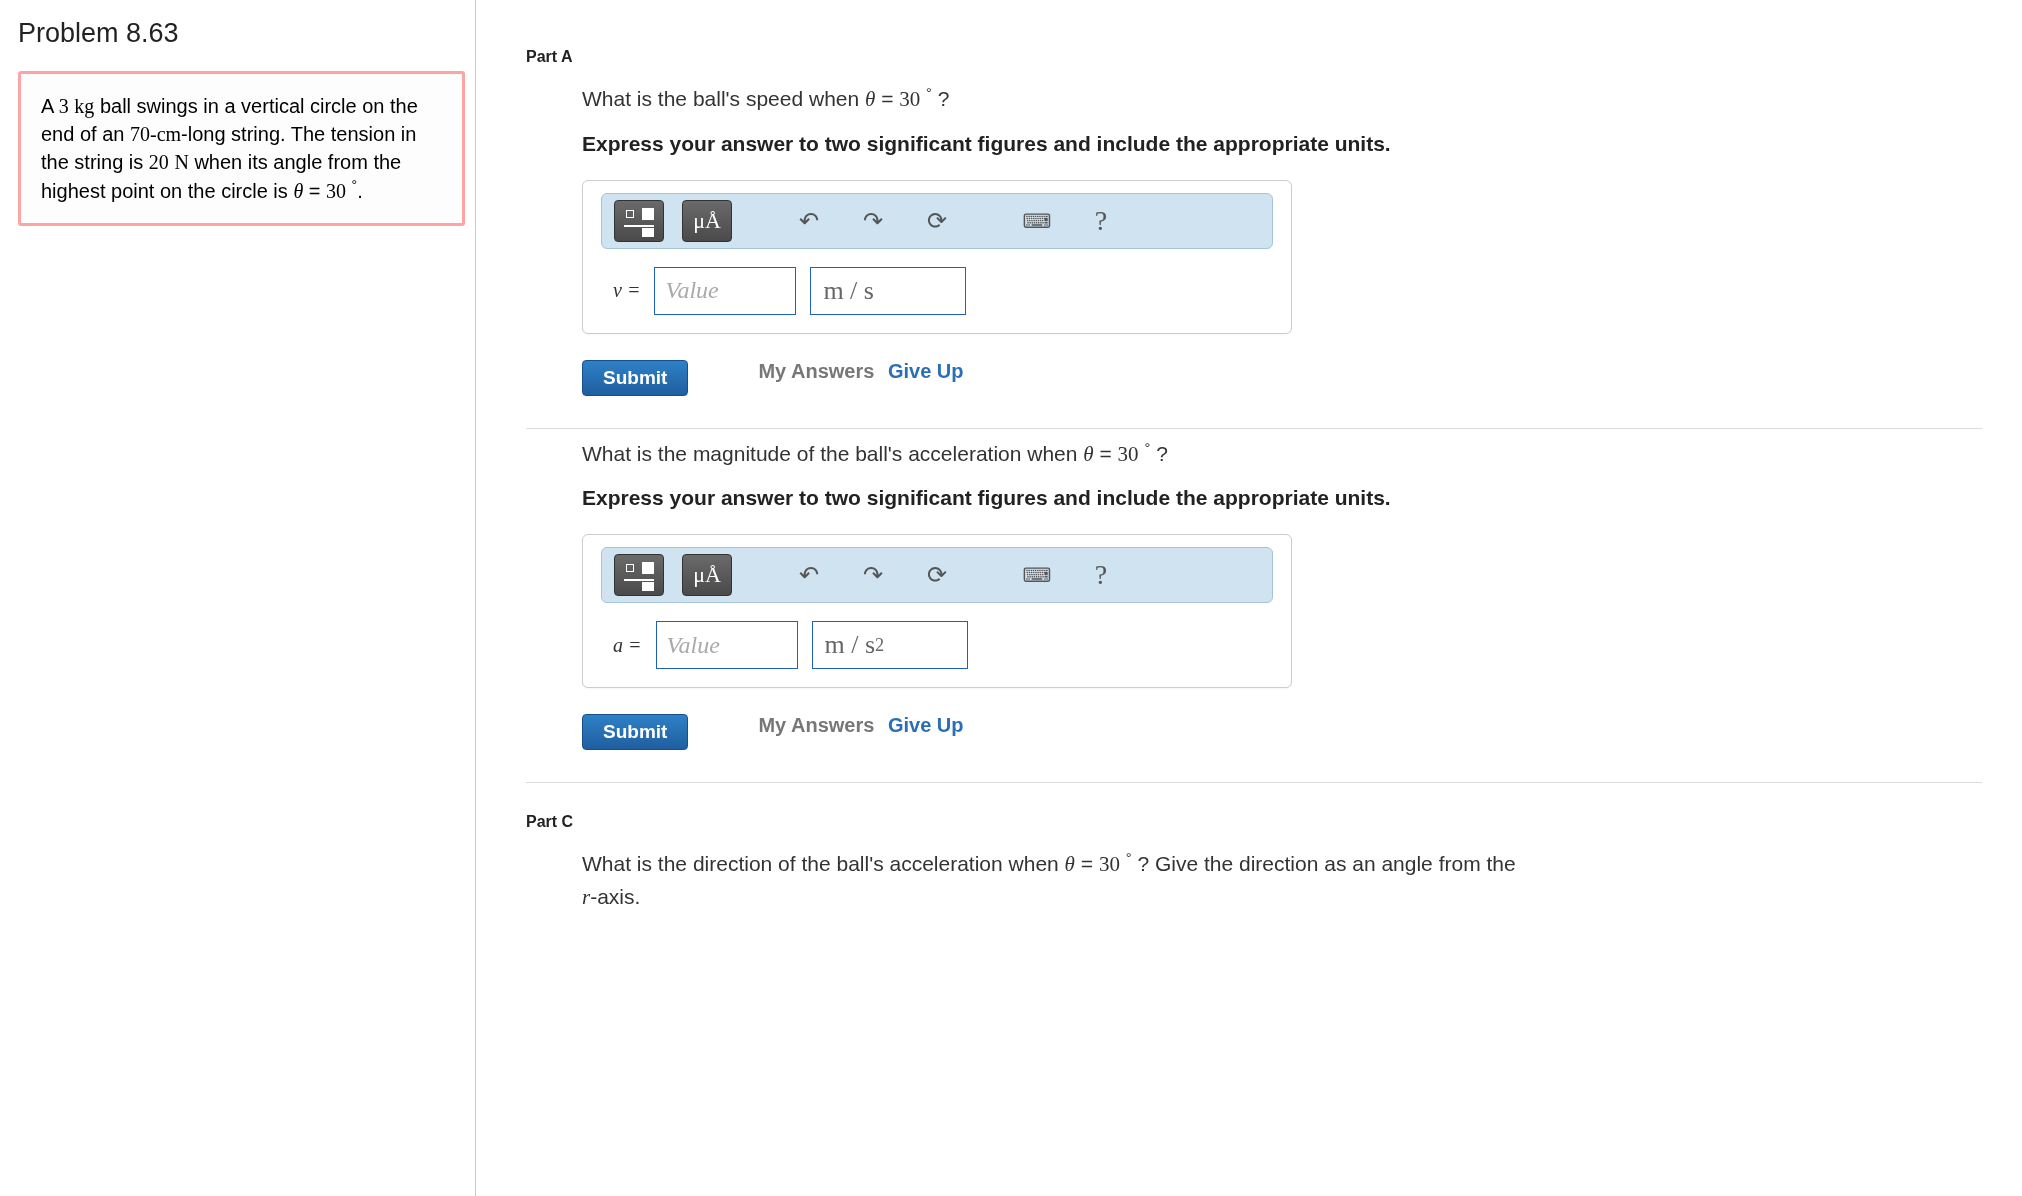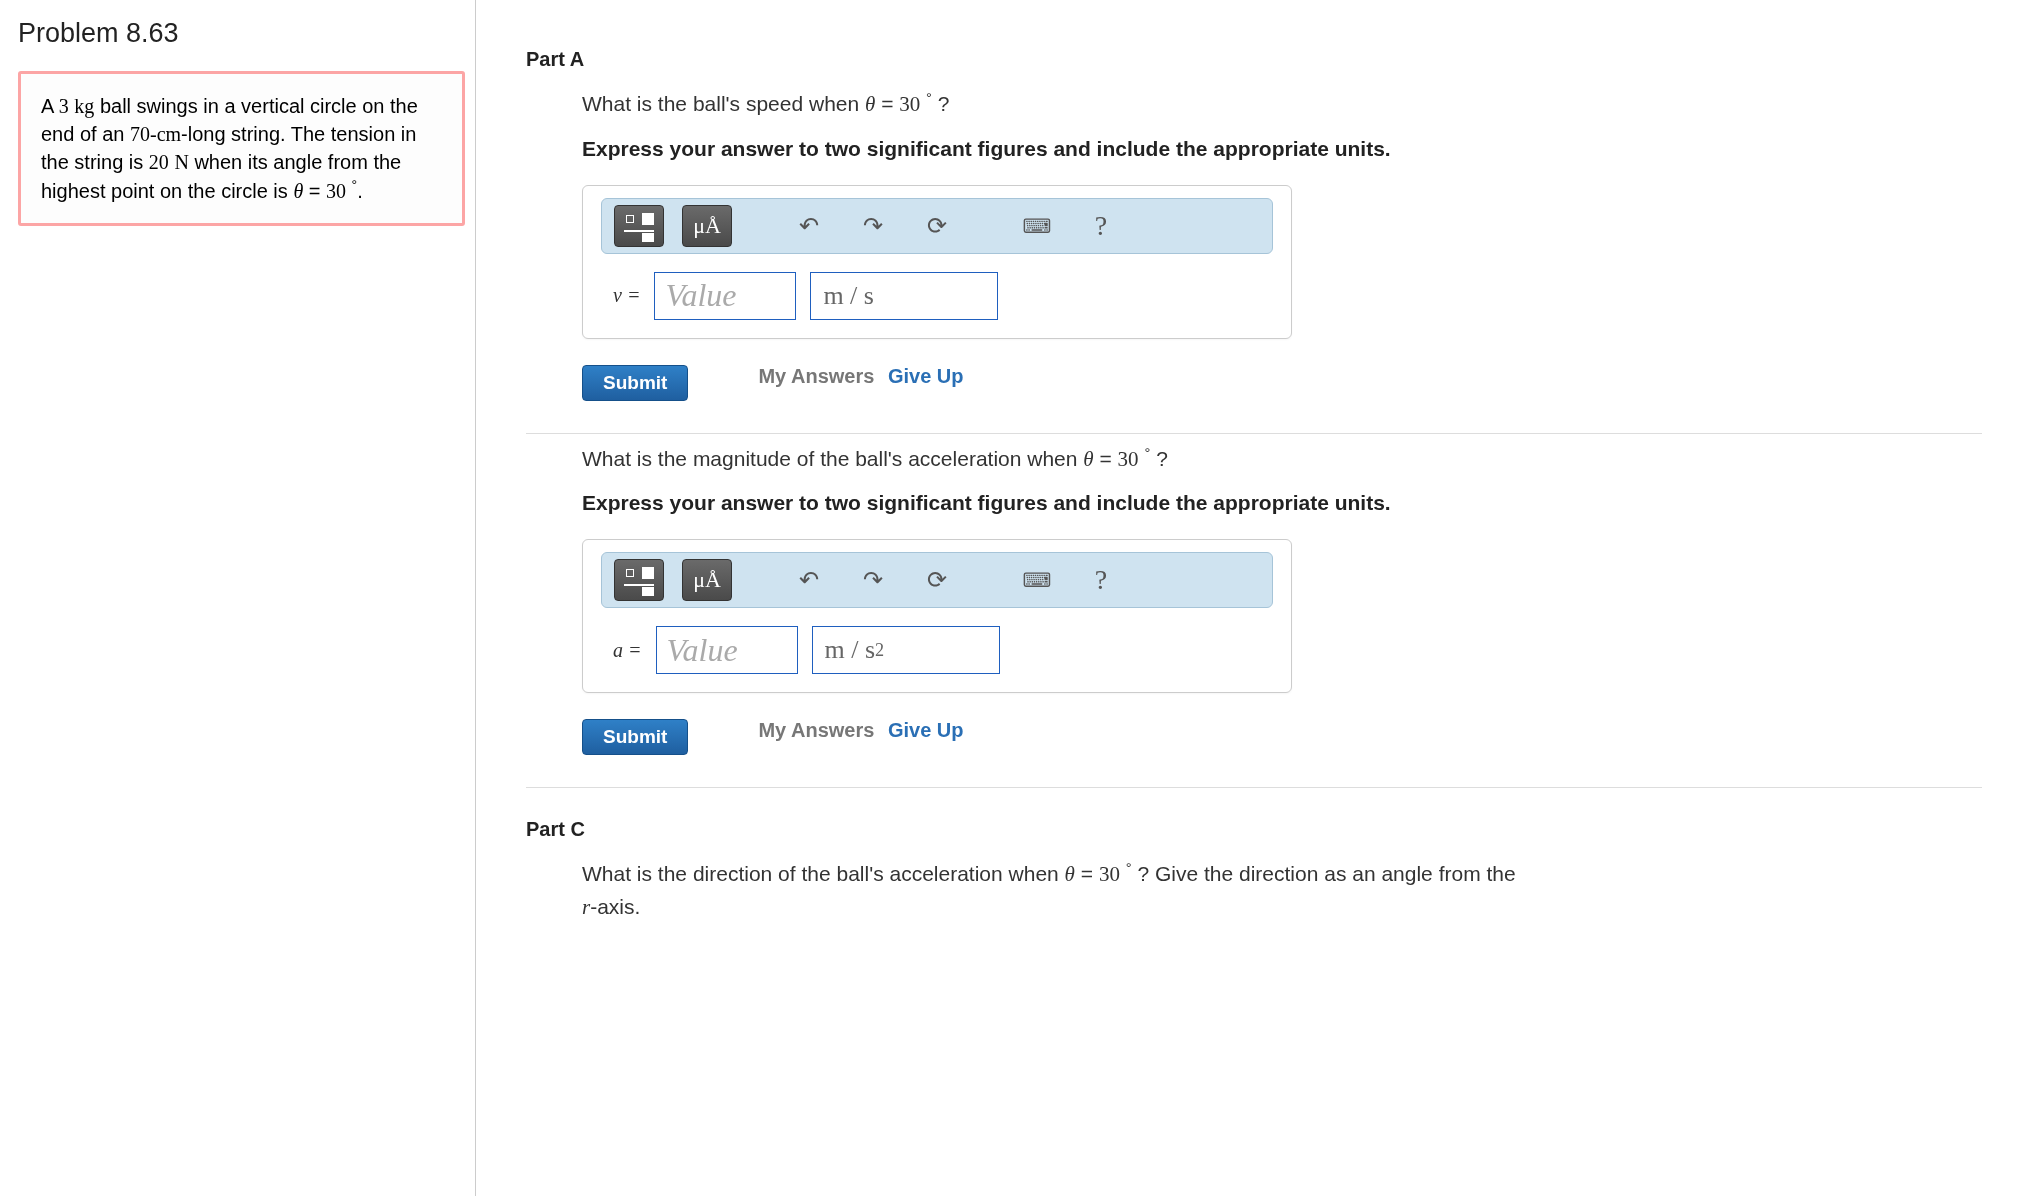--- a/index.html
+++ b/index.html
@@ -37,21 +37,21 @@
     border-radius: 3px;
     padding: 18px 20px;
     background: #fdfdfd;
     font-size: 20px;
     line-height: 1.4;
     color: #000000;
   }
   .rm { font-family: Georgia, 'Times New Roman', serif; font-style: normal; }
   .deg-sup { font-size: 0.7em; vertical-align: super; }
   .part-heading {
-    font-size: 20px;
+    font-size: 16px;
     font-weight: bold;
     color: #222;
     margin: 30px 0 16px 0;
   }
   .part-body { padding-left: 56px; }
   .question-line { font-size: 21px; color: #333; margin-bottom: 16px; line-height: 1.5;}
   .instruction-line { font-size: 21px; font-weight: bold; color: #222; margin-bottom: 24px; }
   .answer-widget {
     border: 1px solid #ccc;
     border-radius: 6px;
@@ -90,26 +90,26 @@
   .tmpl-icon .sm  { position:absolute; left:2px; top:2px; width:8px; height:8px; border:1px solid #fff;}
   .tmpl-icon .bar { position:absolute; left:0; bottom:7px; width:30px; height:2px; background:#fff;}
   .tmpl-icon .den { position:absolute; right:0; bottom:-3px; width:12px; height:9px; background:#fff;}
   .input-row {
     display: flex; align-items: center; gap: 14px;
     padding: 0 18px 0 30px;
   }
   .var-label { font-family: Georgia, serif; font-style: italic; font-size: 20px; }
   .value-box {
     width: 142px; height: 48px; border: 1px solid #1f5fbf;
-    font-family: Georgia, serif; font-style: italic; font-size: 32px;
+    font-family: Georgia, serif; font-style: italic; font-size: 24px;
     color: #aaa; padding: 0 10px; display:flex; align-items:center;
     background:#fff;
   }
   .units-box {
-    width: 188px; height: 48px; border: 1px solid #1f5fbf;
+    width: 156px; height: 48px; border: 1px solid #1f5fbf;
     font-family: Georgia, serif; font-size: 26px;
     color: #666; padding: 0 12px; display:flex; align-items:center;
     background:#fff;
   }
   .units-box sup { font-size: 0.7em; }
   .action-row {
     display:flex; gap: 70px;
     margin: 26px 0 8px 0;
   }
   .submit-btn {

